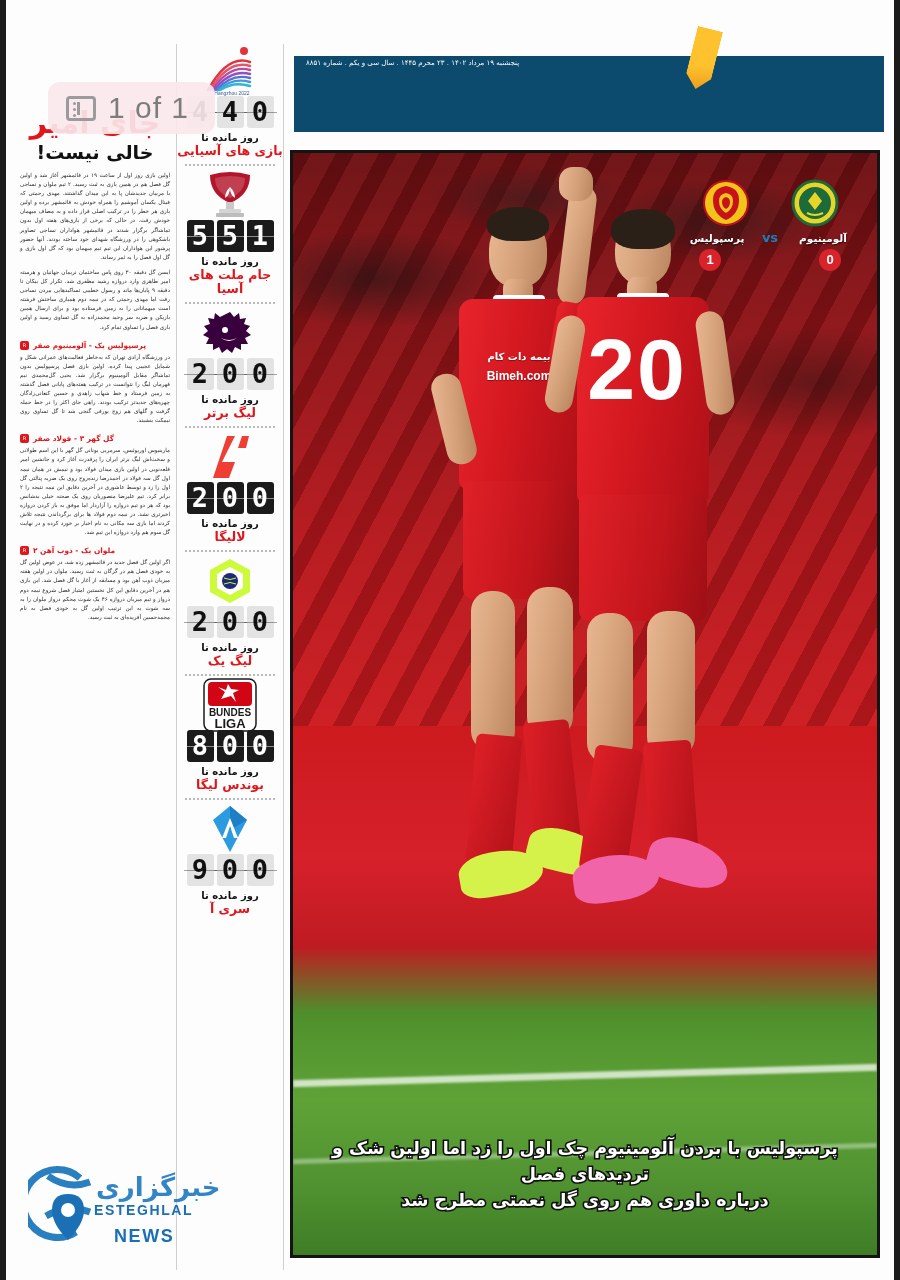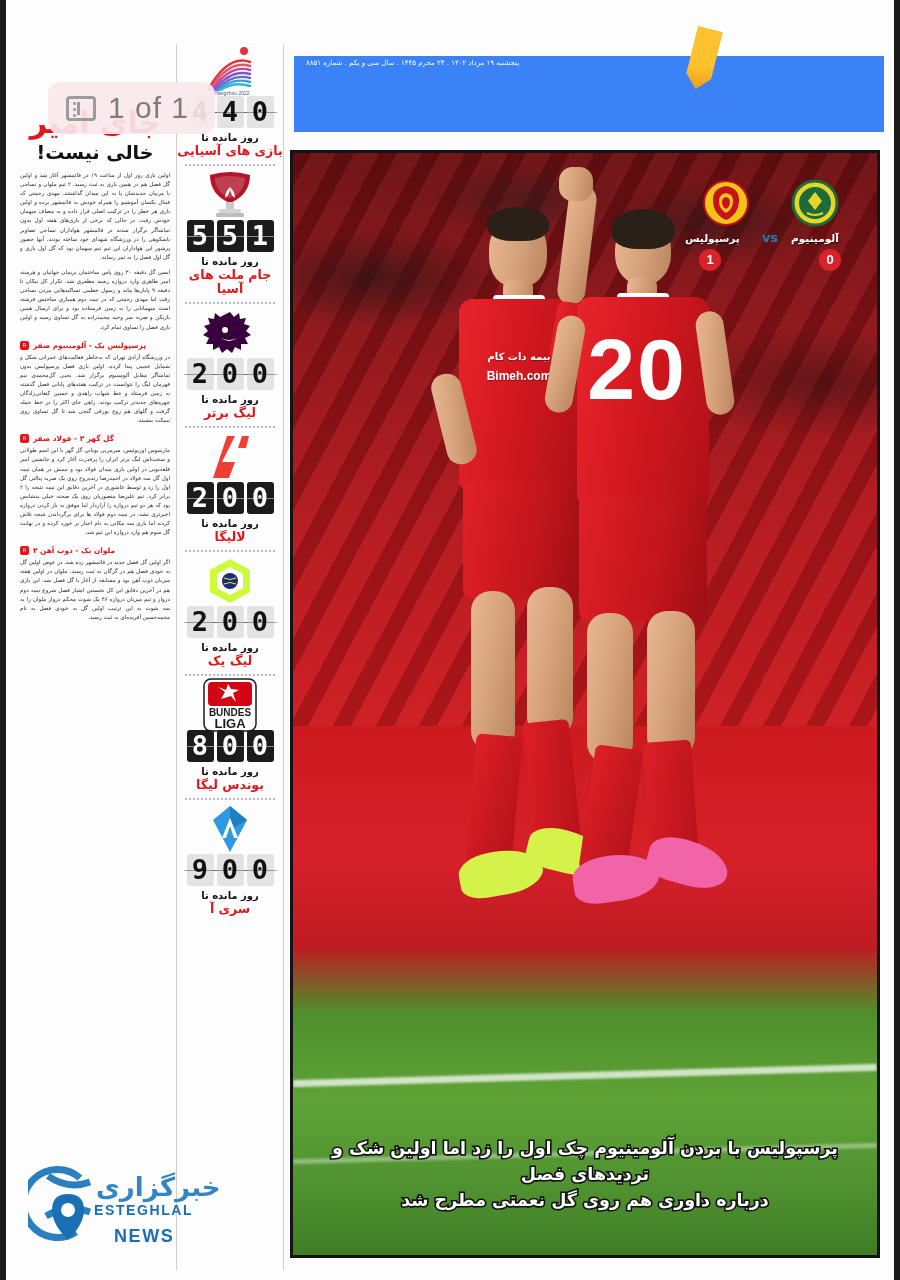--- a/index.html
+++ b/index.html
@@ -69,21 +69,21 @@
   
   .masthead {
     position: absolute;
     top: 36px; right: 6px; left: 282px;
     height: 106px;
   }
   .masthead-bar {
     position: absolute;
     top: 20px; left: 6px; right: 4px;
     height: 76px;
-    background: #3b82f6;
+    background: #0c4a6e;
     overflow: hidden;
   }
   .masthead-title {
     position: absolute;
     top: 4px; right: 14px;
     font-size: 68px;
     line-height: 72px;
     color: #ffffff;
     font-weight: bold;
     white-space: nowrap;
@@ -364,21 +364,21 @@
   }
   .sb-crest { width: 48px; height: 48px; }
   .sb-row {
     display: flex;
     flex-direction: row;
     justify-content: space-around;
     align-items: center;
   }
   .sb-team {
     width: 64px;
-    text-align: left;
+    text-align: center;
     font-size: 10.5px;
     font-weight: bold;
     color: #ffffff;
     text-shadow: 0 1px 2px rgba(0,0,0,0.8);
   }
   .sb-vs {
     width: 26px;
     text-align: center;
     font-size: 13px;
     font-weight: bold;

